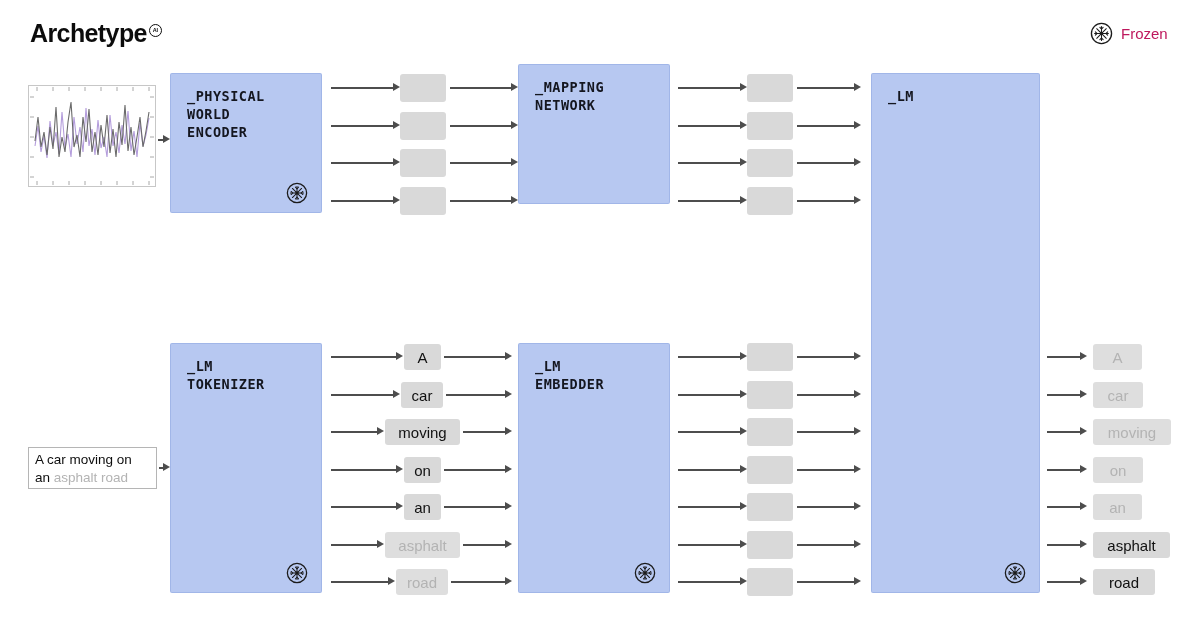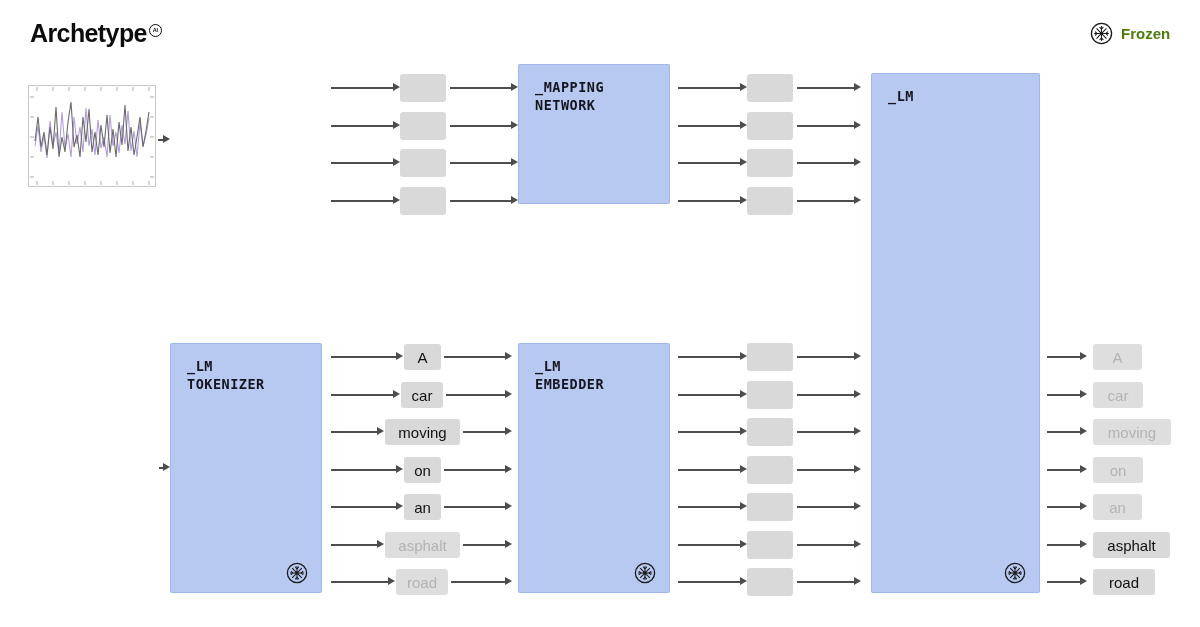--- a/index.html
+++ b/index.html
@@ -12,21 +12,21 @@
   body{font-family:"Liberation Sans","DejaVu Sans",sans-serif;}
   .stage{position:relative;width:1200px;height:627px;background:#fff;overflow:hidden;}
 
   
   .brand{position:absolute;left:30px;top:19px;font-size:25px;font-weight:700;
          letter-spacing:-0.6px;color:#0c0c0c;}
   .brand-mark{display:inline-flex;align-items:center;justify-content:center;
          width:13px;height:13px;border:1.3px solid #0c0c0c;border-radius:50%;
          font-size:5.5px;font-weight:700;letter-spacing:0;vertical-align:10px;margin-left:2px;}
   .legend{position:absolute;left:1090px;top:22px;display:flex;align-items:center;gap:8px;}
-  .legend .label{font-size:15px;color:#4d7c0f;font-weight:bold;}
+  .legend .label{font-size:15px;color:#be185d;}
 
   
   .frost{color:#1b1b1b;}
 
   
   .block{position:absolute;background:var(--block_fill);border:1px solid rgba(125,153,219,0.38);
          border-radius:2px;}
   .block-label{position:absolute;left:16px;top:14px;
          font-family:"DejaVu Sans Mono","Liberation Mono",monospace;
          font-weight:700;font-size:13.5px;letter-spacing:0.5px;line-height:1.32;
@@ -113,20 +113,28 @@
           <line x1="121" y1="51" x2="125" y2="51"></line>
           <line x1="121" y1="71" x2="125" y2="71"></line>
           <line x1="121" y1="91" x2="125" y2="91"></line>
       </g>
       <polyline fill="none" stroke="var(--signal_purple)" stroke-width="1.1" points="6,60 9,40 12,66 15,50 18,72 21,35 24,60 27,46 30,68 33,26 36,62 39,48 42,71 45,31 48,58 51,41 54,66 57,22 60,60 63,43 66,69 69,34 72,62 75,51 78,71 81,29 84,60 87,46 90,67 93,39 96,58 99,25 102,65 105,45 108,71 111,37 114,60 117,49 120,32"></polyline>
       <polyline fill="none" stroke="var(--signal_dark)" stroke-width="1.1" points="6,55 9,31 12,61 15,46 18,69 21,41 24,63 27,21 30,71 33,51 36,66 39,36 42,16 45,61 48,49 51,71 54,31 57,56 60,23 63,66 66,46 69,69 72,39 75,61 78,29 81,67 84,43 87,71 90,36 93,59 96,19 99,65 102,41 105,69 108,51 111,31 114,61 117,45 120,26"></polyline>
     </svg>
   </div>
   <div class="arrow" style="left:158px;top:139px;width:5px;"></div>
 
+  <div class="block" style="left:170px;top:73px;width:152px;height:140px;">
+    <div class="block-label">_PHYSICAL
+WORLD
+ENCODER</div>
+    <svg class="frost frost-badge">
+        <use href="#snowflake"></use>
+      </svg>
+  </div>
 
   <div class="arrow" style="left:331px;top:87px;width:62px;"></div>
   <div class="vbox" style="left:400px;top:74px;"></div>
   <div class="arrow" style="left:450px;top:87px;width:61px;"></div>
   <div class="arrow" style="left:331px;top:125px;width:62px;"></div>
   <div class="vbox" style="left:400px;top:112px;"></div>
   <div class="arrow" style="left:450px;top:125px;width:61px;"></div>
   <div class="arrow" style="left:331px;top:162px;width:62px;"></div>
   <div class="vbox" style="left:400px;top:149px;"></div>
   <div class="arrow" style="left:450px;top:162px;width:61px;"></div>
@@ -152,20 +160,25 @@
   <div class="vbox" style="left:747px;top:187px;"></div>
   <div class="arrow" style="left:797px;top:200px;width:57px;"></div>
 
   <div class="block" style="left:871px;top:73px;width:169px;height:520px;">
     <div class="block-label">_LM</div>
     <svg class="frost frost-badge">
         <use href="#snowflake"></use>
       </svg>
   </div>
 
+  <div class="prompt-box">
+    <span>A car moving on</span><br>
+    <span>an</span>
+    <span class="muted">asphalt road</span>
+  </div>
   <div class="arrow" style="left:159px;top:467px;width:4px;"></div>
 
   <div class="block" style="left:170px;top:343px;width:152px;height:250px;">
     <div class="block-label">_LM
 TOKENIZER</div>
     <svg class="frost frost-badge">
         <use href="#snowflake"></use>
       </svg>
   </div>
 

